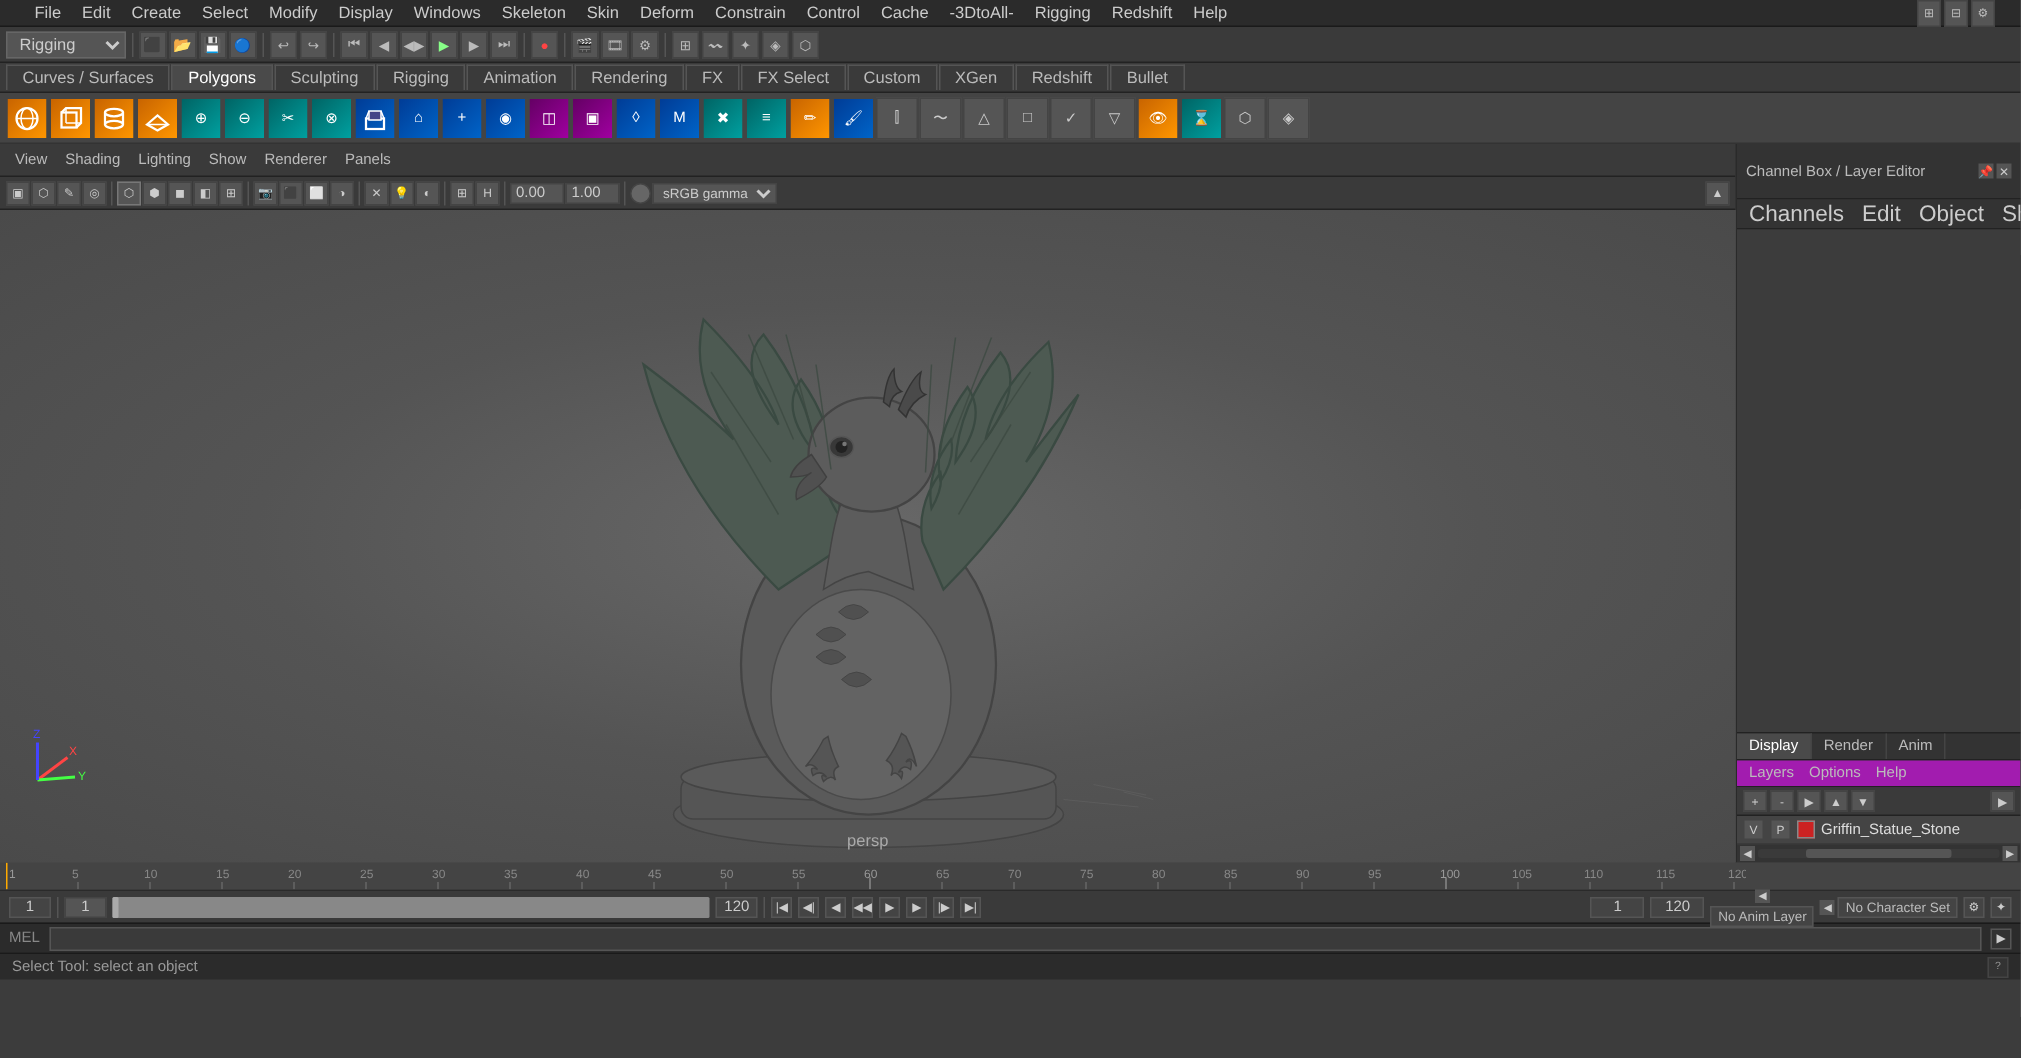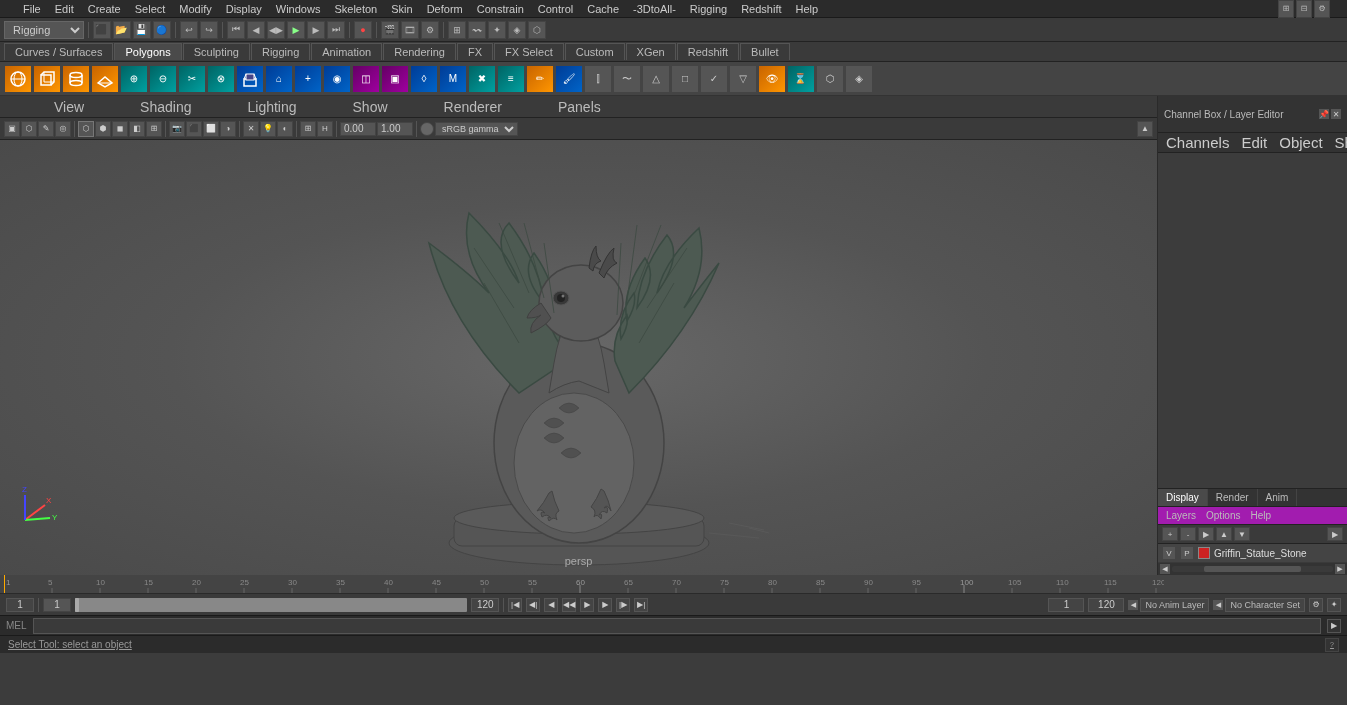--- a/index.html
+++ b/index.html
@@ -296,25 +296,24 @@
     .viewport-header {
       height: 22px;
       background: #3a3a3a;
       display: flex;
       align-items: center;
       padding: 0 6px;
       gap: 4px;
       border-bottom: 1px solid #222;
     }
     .vp-menu {
-      font-size: 14px;
+      font-size: 10px;
       color: #bbb;
       cursor: pointer;
       padding: 0 4px;
-      margin-left: 44px;
     }
     .vp-toolbar {
       height: 22px;
       background: #3a3a3a;
       display: flex;
       align-items: center;
       padding: 0 4px;
       gap: 1px;
       border-bottom: 1px solid #222;
     }
@@ -341,21 +340,20 @@
     }
     .status-bar {
       height: 18px;
       background: #2b2b2b;
       display: flex;
       align-items: center;
       padding: 0 8px;
       border-top: 1px solid #1a1a1a;
       font-size: 10px;
       color: #999;
-      text-decoration: underline;
     }
 
     
     .viewport-bg {
       width: 100%;
       height: 100%;
       background: radial-gradient(ellipse at center, #686868 0%, #545454 50%, #4a4a4a 100%);
       display: flex;
       align-items: center;
       justify-content: center;
@@ -784,21 +782,21 @@
   <div style="width:14px;height:14px;background:#444;border:1px solid #555;display:flex;align-items:center;justify-content:center;font-size:8px;cursor:pointer;color:#ccc;">◀◀</div>
   <div style="width:14px;height:14px;background:#444;border:1px solid #555;display:flex;align-items:center;justify-content:center;font-size:8px;cursor:pointer;color:#ccc;">▶</div>
   <div style="width:14px;height:14px;background:#444;border:1px solid #555;display:flex;align-items:center;justify-content:center;font-size:8px;cursor:pointer;color:#ccc;">▶</div>
   <div style="width:14px;height:14px;background:#444;border:1px solid #555;display:flex;align-items:center;justify-content:center;font-size:8px;cursor:pointer;color:#ccc;">|▶</div>
   <div style="width:14px;height:14px;background:#444;border:1px solid #555;display:flex;align-items:center;justify-content:center;font-size:8px;cursor:pointer;color:#ccc;">▶|</div>
   <div style="flex:1"></div>
 
   <input type="text" style="width: 36px; height: 14px; background: rgb(68, 68, 68); border: 1px solid rgb(85, 85, 85); color: rgb(204, 204, 204); font-size: 10px; padding: 0px 2px; text-align: center;" value="1">
   <input type="text" style="width: 36px; height: 14px; background: rgb(68, 68, 68); border: 1px solid rgb(85, 85, 85); color: rgb(204, 204, 204); font-size: 10px; padding: 0px 2px; text-align: center;" value="120">
 
-  <div style="display:flex;align-items:center;gap:2px;">
+  <div style="display:flex;align-items:center;gap:2px;flex-direction:column;">
     <div style="width:10px;height:10px;background:#555;font-size:7px;display:flex;align-items:center;justify-content:center;cursor:pointer;">◀</div>
     <div style="background:#444;border:1px solid #555;color:#bbb;height:14px;padding:0 4px;font-size:9px;display:flex;align-items:center;cursor:pointer;">No Anim Layer</div>
   </div>
   <div style="display:flex;align-items:center;gap:2px;">
     <div style="width:10px;height:10px;background:#555;font-size:7px;display:flex;align-items:center;justify-content:center;cursor:pointer;">◀</div>
     <div style="background:#444;border:1px solid #555;color:#bbb;height:14px;padding:0 4px;font-size:9px;display:flex;align-items:center;cursor:pointer;">No Character Set</div>
   </div>
   <div style="width:14px;height:14px;background:#444;border:1px solid #555;display:flex;align-items:center;justify-content:center;font-size:8px;cursor:pointer;">⚙</div>
   <div style="width:14px;height:14px;background:#444;border:1px solid #555;display:flex;align-items:center;justify-content:center;font-size:8px;cursor:pointer;">✦</div>
 </div>

